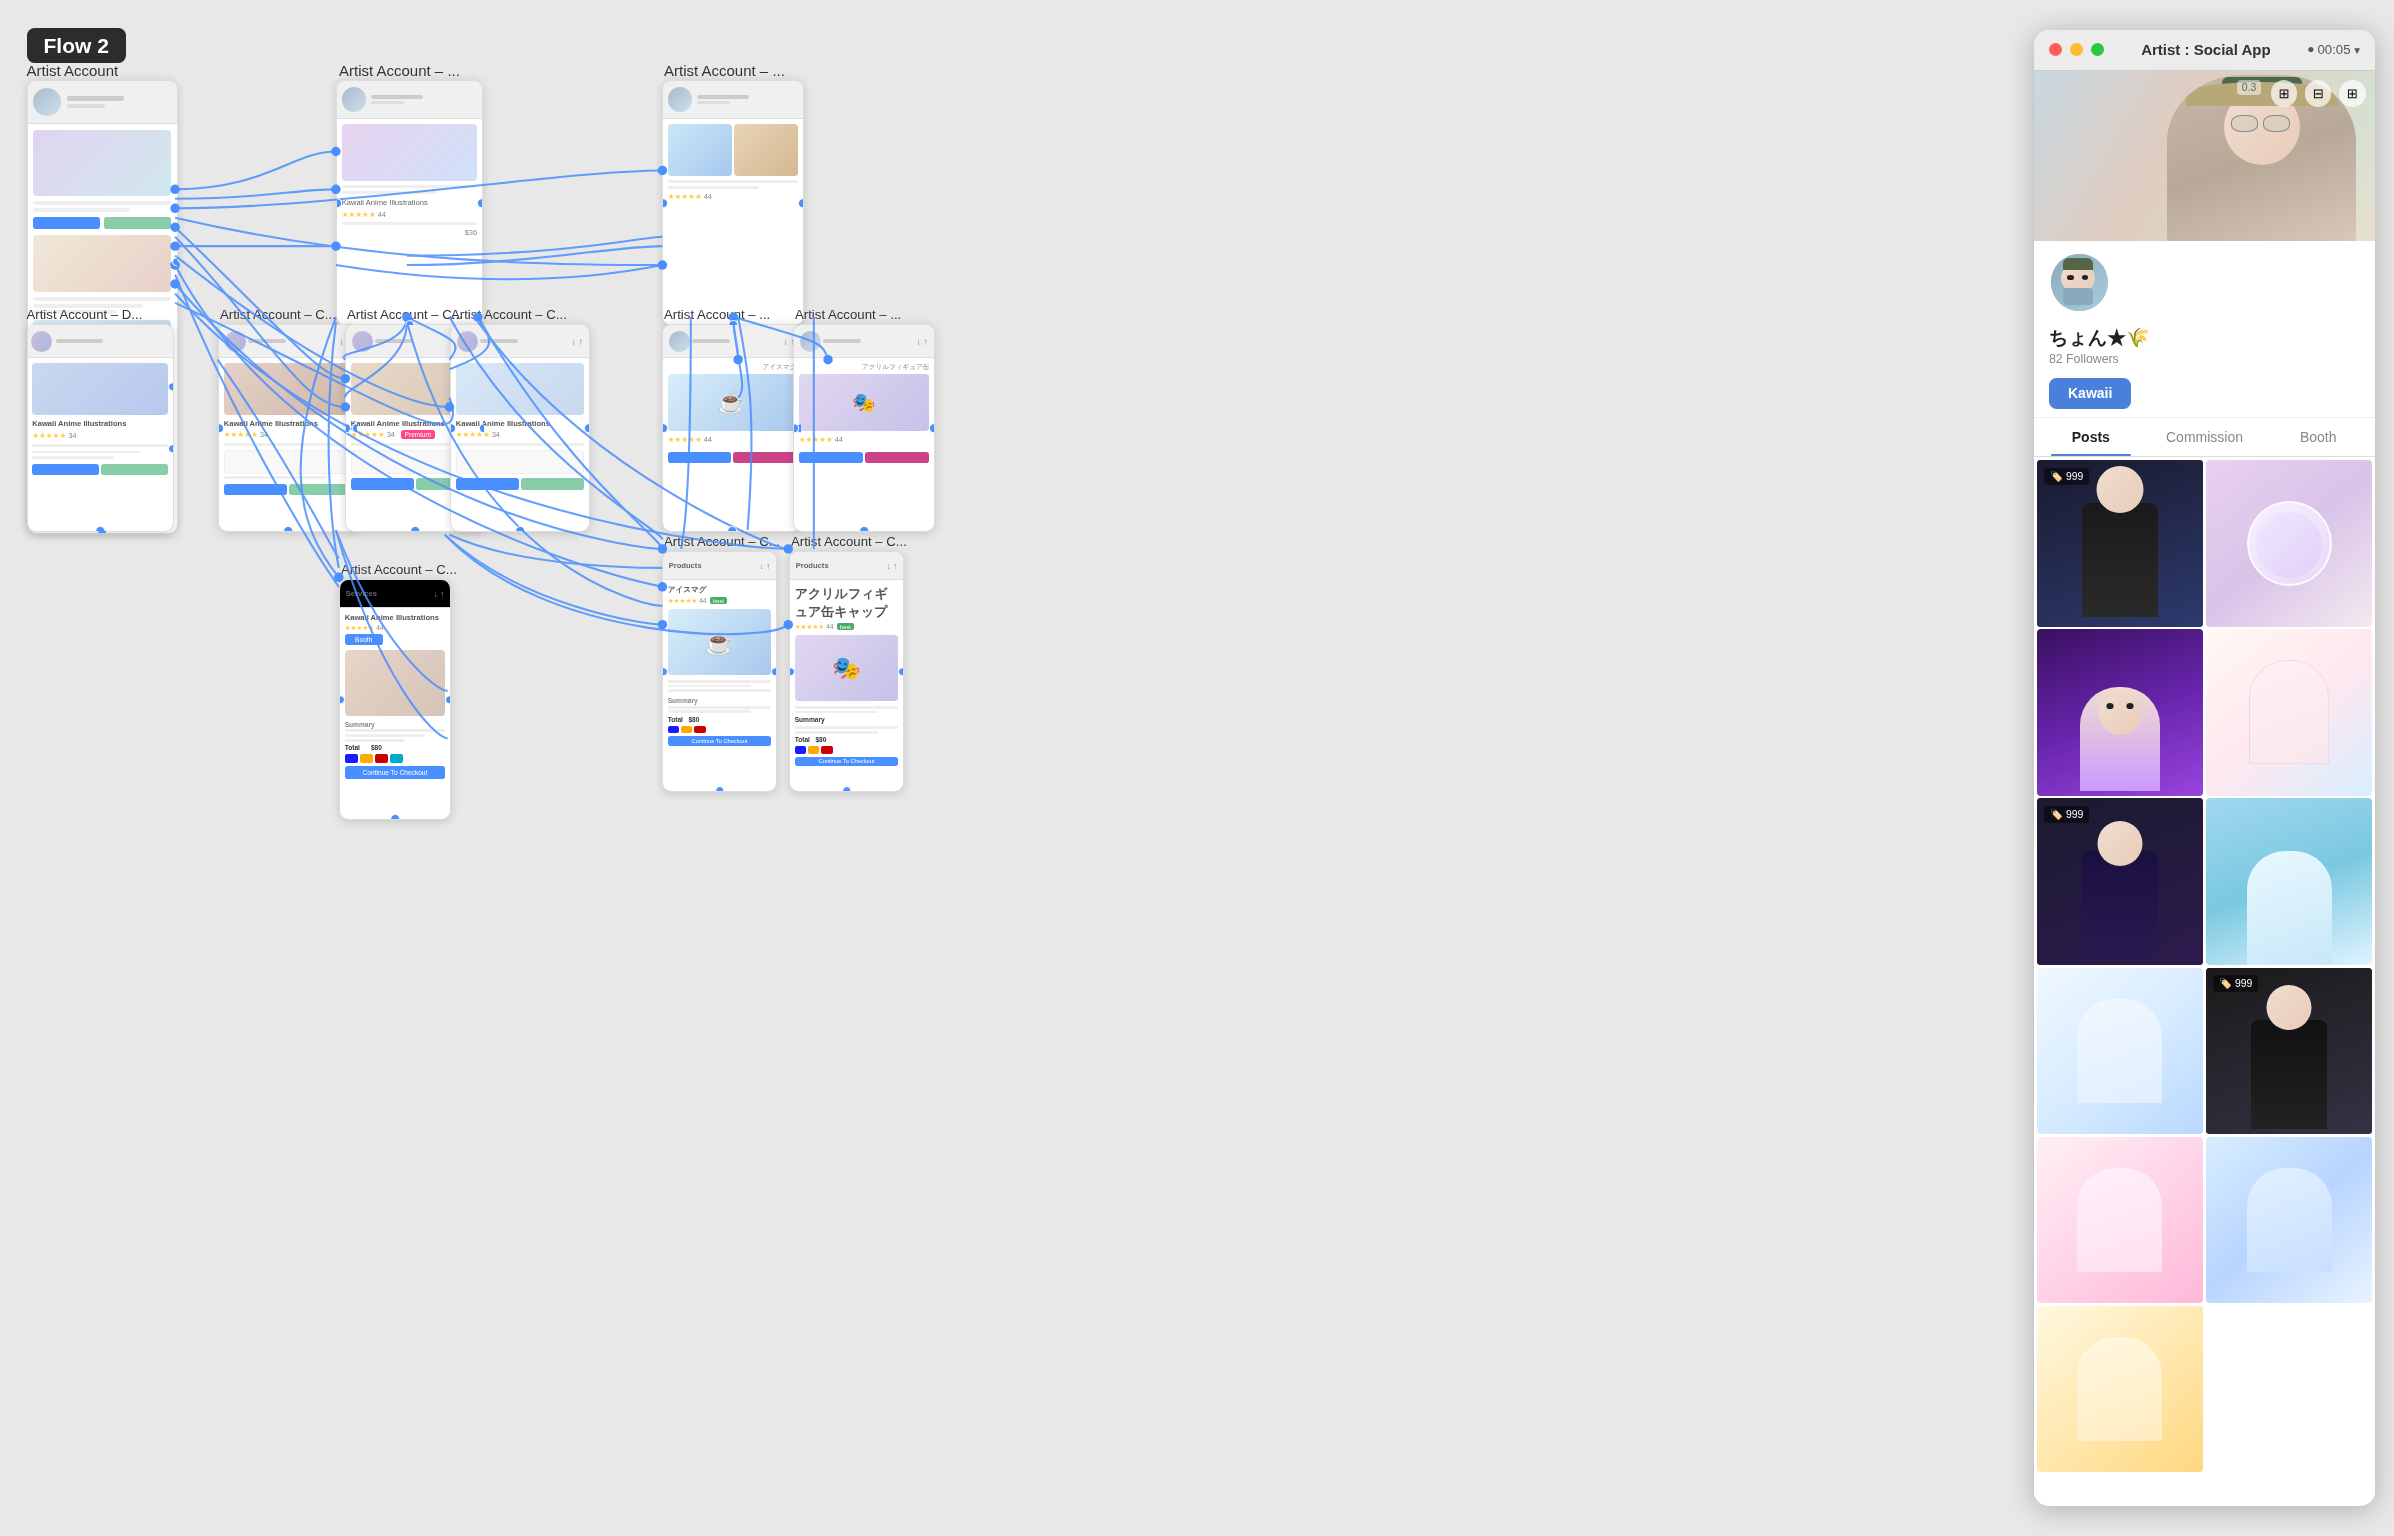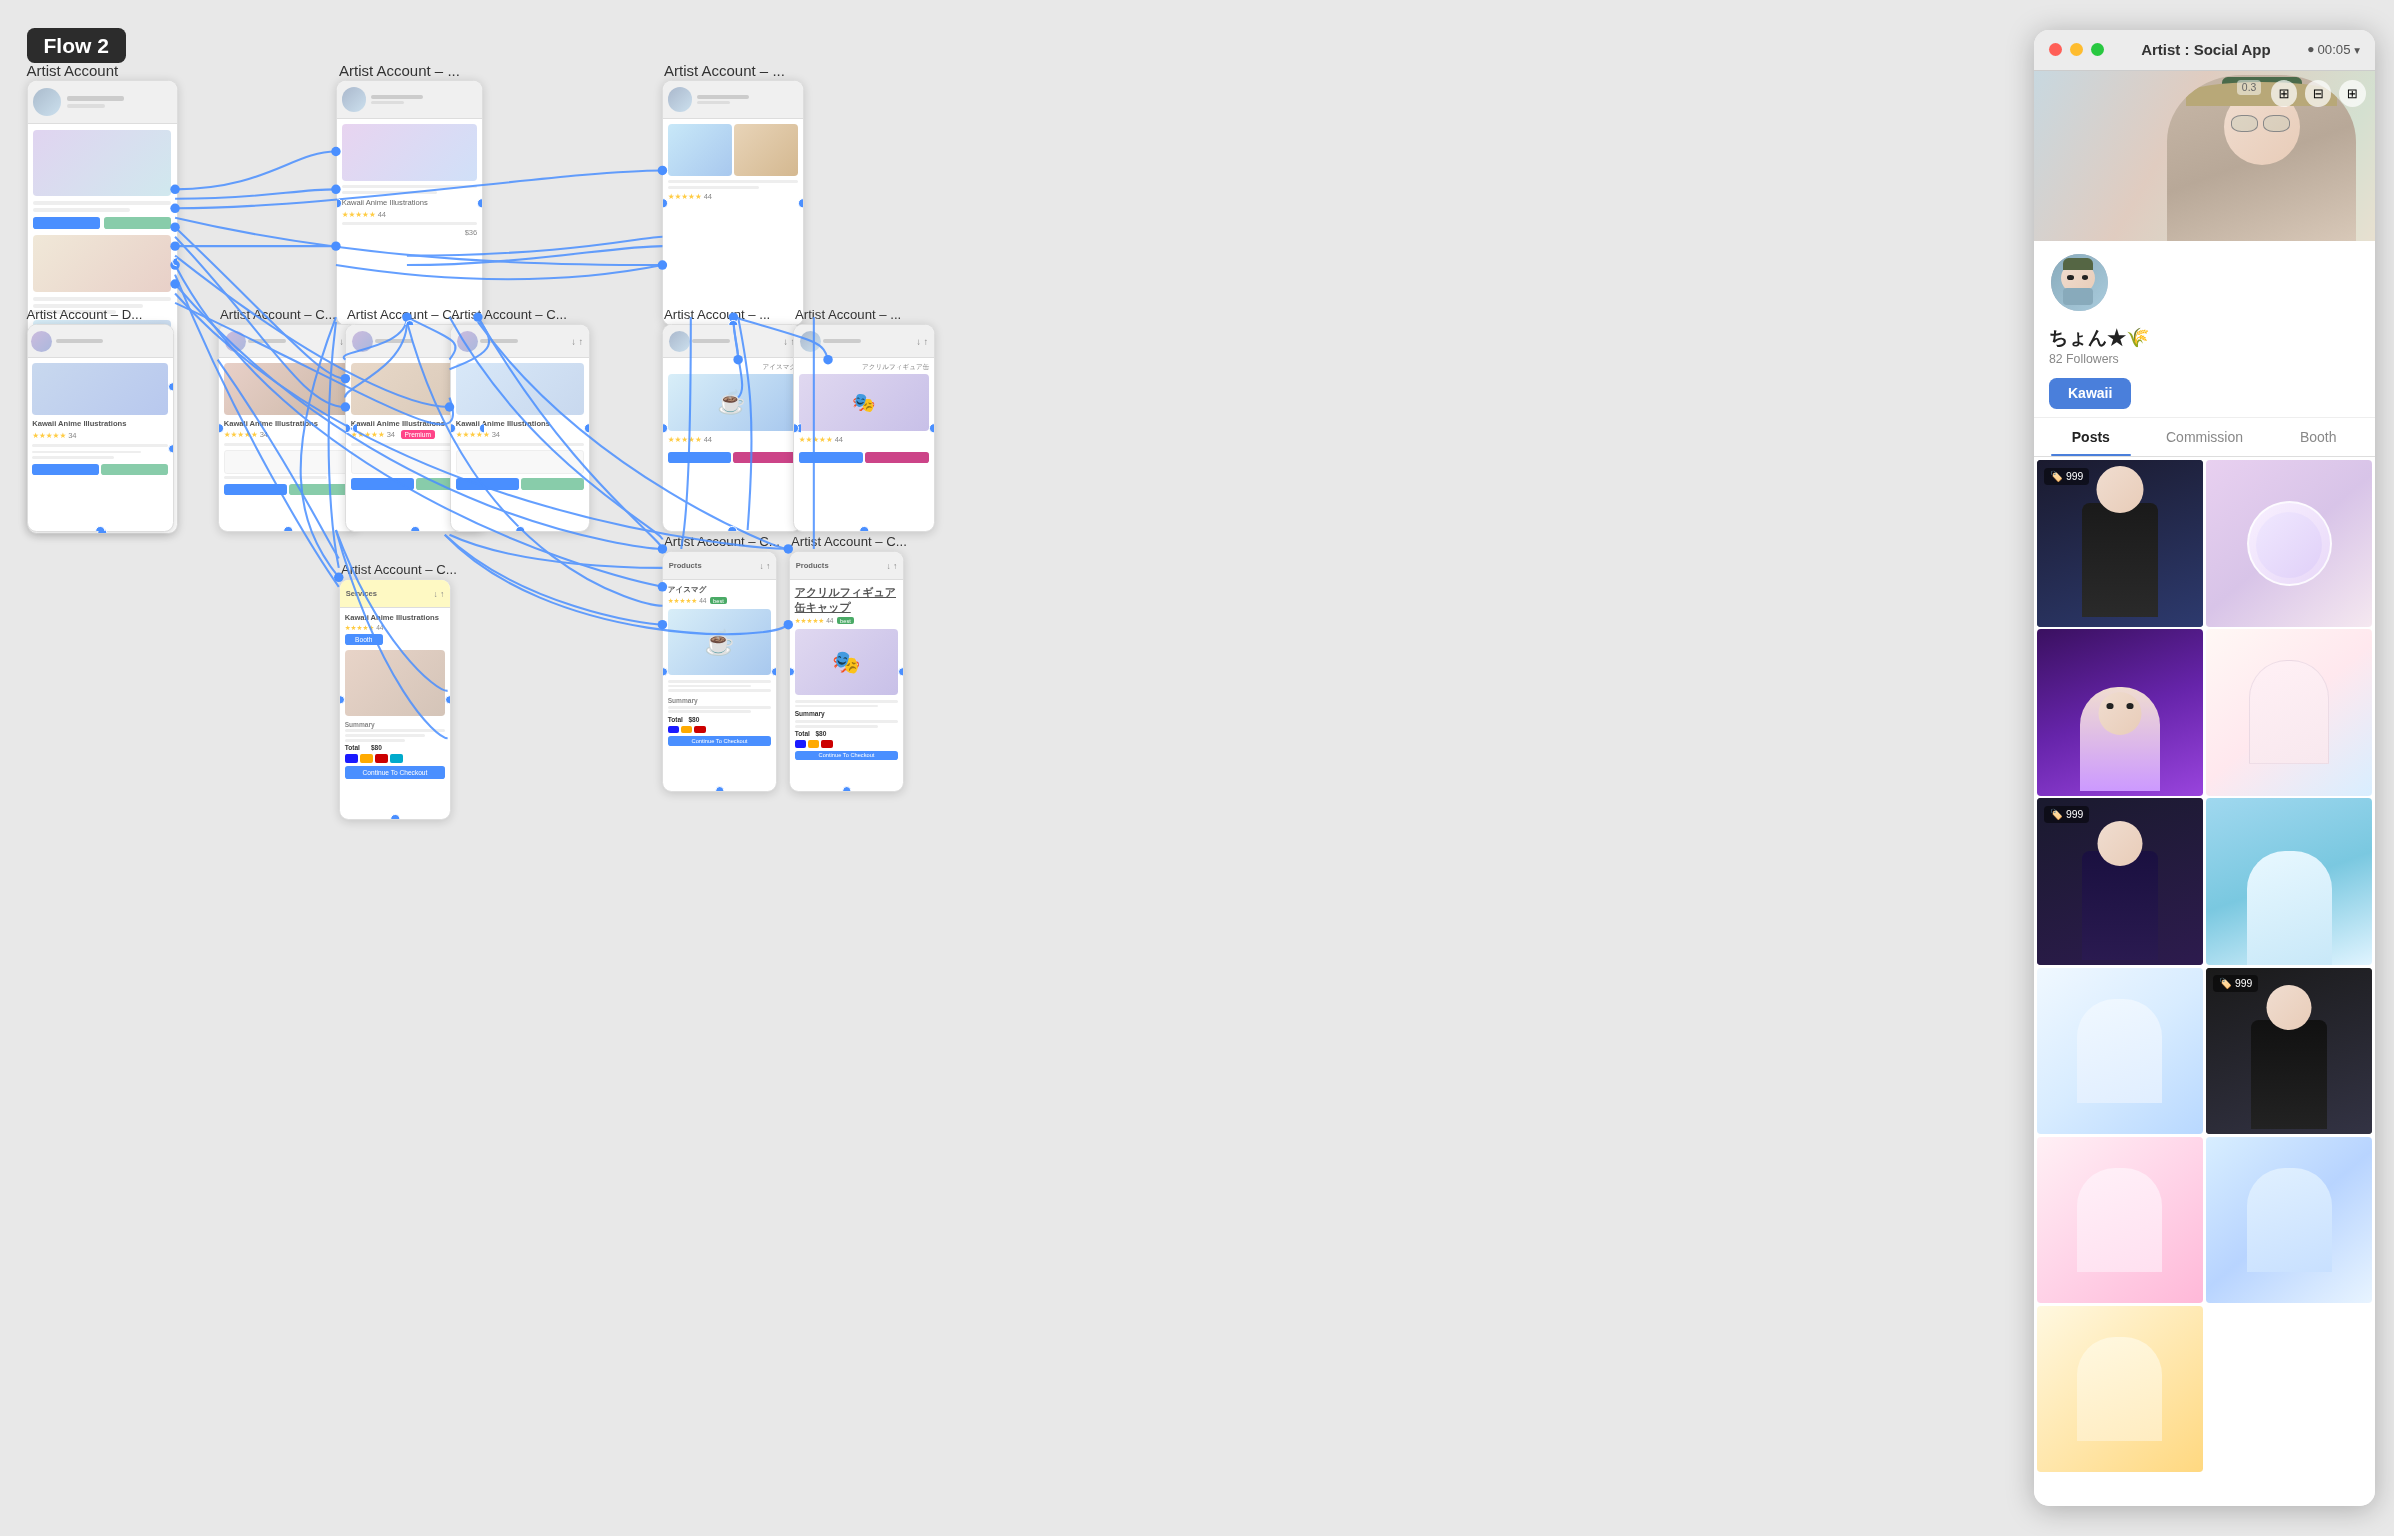--- a/index.html
+++ b/index.html
@@ -666,21 +666,21 @@
     </div>
   </div>
 
   <div style="position:absolute; top:560px; left:341px;">
     <span style="font-size:13.2px; color:#333; font-weight:500;">Artist Account – C...</span>
   </div>
   <div class="flow-card" style="top:579px; left:339px; width:112px; height:241px;">
     <div class="port-left"></div>
     <div class="port-right"></div>
     <div class="port-bottom"></div>
-    <div style="background:#fef9c3; height:28px; display:flex; align-items:center; justify-content:space-between; padding:3.8px 5.7px; border-bottom:0.9px solid #ddd;">
+    <div style="background:#000000; height:28px; display:flex; align-items:center; justify-content:space-between; padding:3.8px 5.7px; border-bottom:0.9px solid #ddd;">
       <div style="font-size:7.6px; color:#666; font-weight:600;">Services</div>
       <div style="font-size:8.5px; color:#888;">↓ ↑</div>
     </div>
     <div style="padding:4.7px;">
       <div style="font-size:7.6px; color:#555; font-weight:600; margin-bottom:1.9px;">Kawaii Anime Illustrations</div>
       <div style="display:flex; gap:1.9px; margin:1.9px 0;">
         <span style="color:#ffcc44; font-size:6.6px;">★★★★★</span>
         <span style="font-size:6.6px; color:#888;">44</span>
       </div>
 
@@ -748,21 +748,21 @@
   </div>
   <div class="flow-card" style="top:551px; left:789px; width:115px; height:241px;">
     <div class="port-left"></div>
     <div class="port-right"></div>
     <div class="port-bottom"></div>
     <div style="background:#f0f0f0; height:28px; display:flex; align-items:center; justify-content:space-between; padding:3.8px 5.7px; border-bottom:0.9px solid #ddd;">
       <div style="font-size:7.6px; color:#666; font-weight:600;">Products</div>
       <div style="font-size:8.5px; color:#888;">↓ ↑</div>
     </div>
     <div style="padding:4.7px;">
-      <div style="font-size:11px; color:#555; font-weight:600; margin-bottom:1.9px;text-decoration:underline;">アクリルフィギュア缶キャップ</div>
+      <div style="font-size:13px; color:#555; font-weight:600; margin-bottom:1.9px;">アクリルフィギュア缶キャップ</div>
       <div style="display:flex; gap:1.9px; align-items:center; margin-bottom:2.8px;">
         <span style="color:#ffcc44; font-size:6.6px;">★★★★★</span>
         <span style="font-size:6.6px; color:#888;">44</span>
         <span style="background:#4aaa66; color:#fff; font-size:5.7px; padding:0.9px 2.8px; border-radius:1.9px; margin-left:1.9px;">best</span>
       </div>
       <div style="height:66px; background:linear-gradient(135deg,#e0d8f0,#c8c0e8); border-radius:3.8px; margin:4.7px 0; display:flex; align-items:center; justify-content:center;">
         <span style="font-size:23px;">🎭</span>
       </div>
 
       <div style="height:2.8px; background:#eee; border-radius:1.9px; margin:1.9px 0;"></div>

